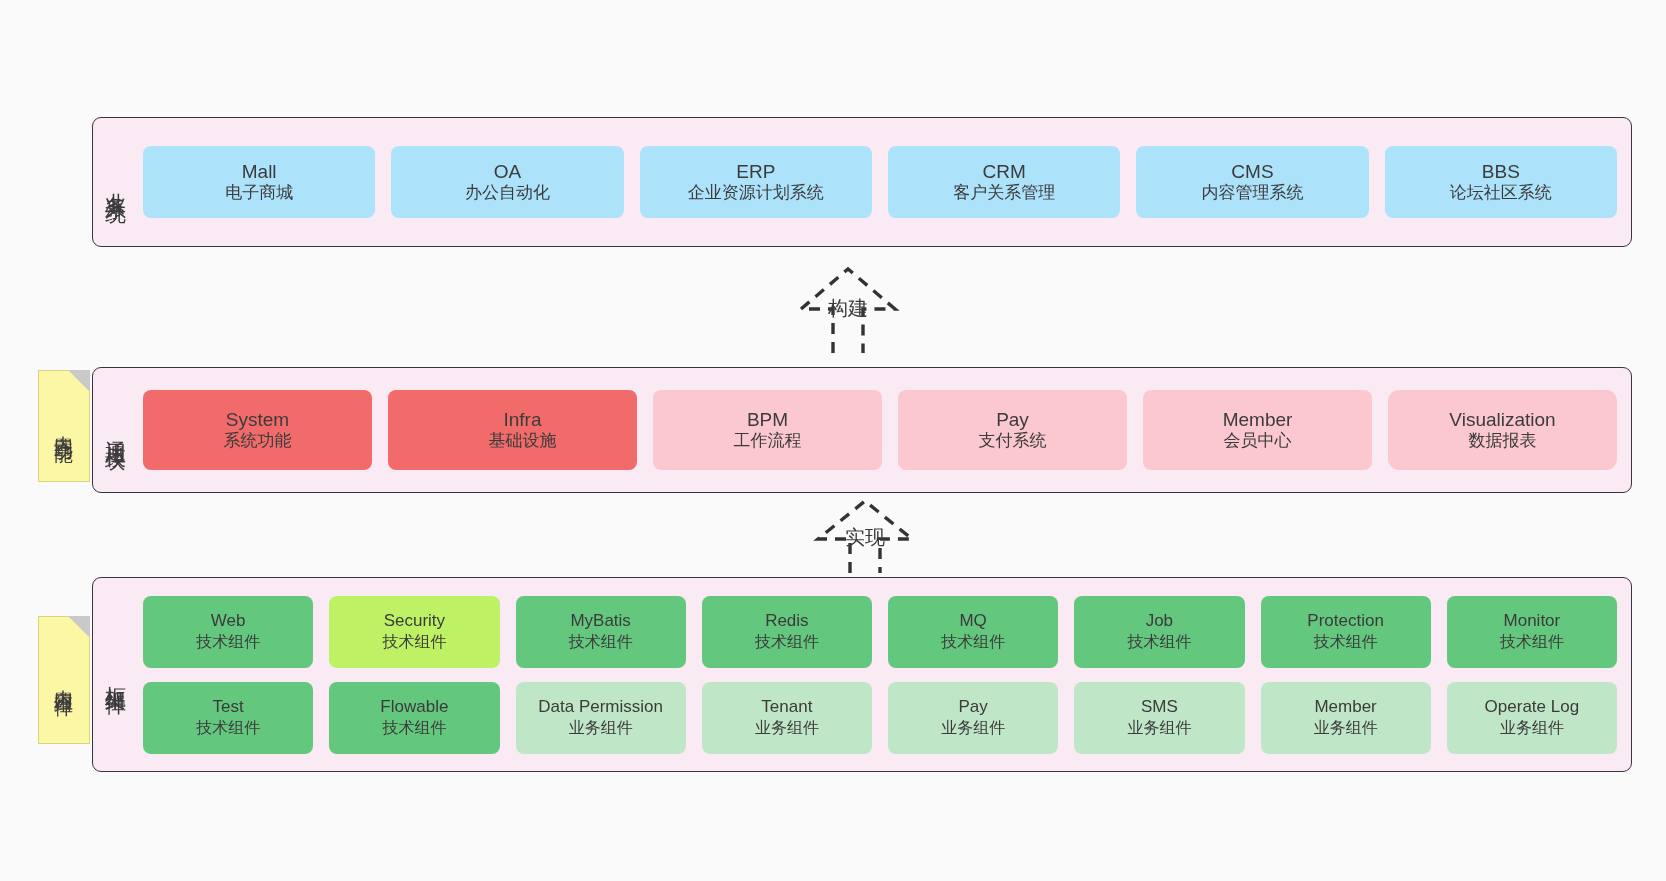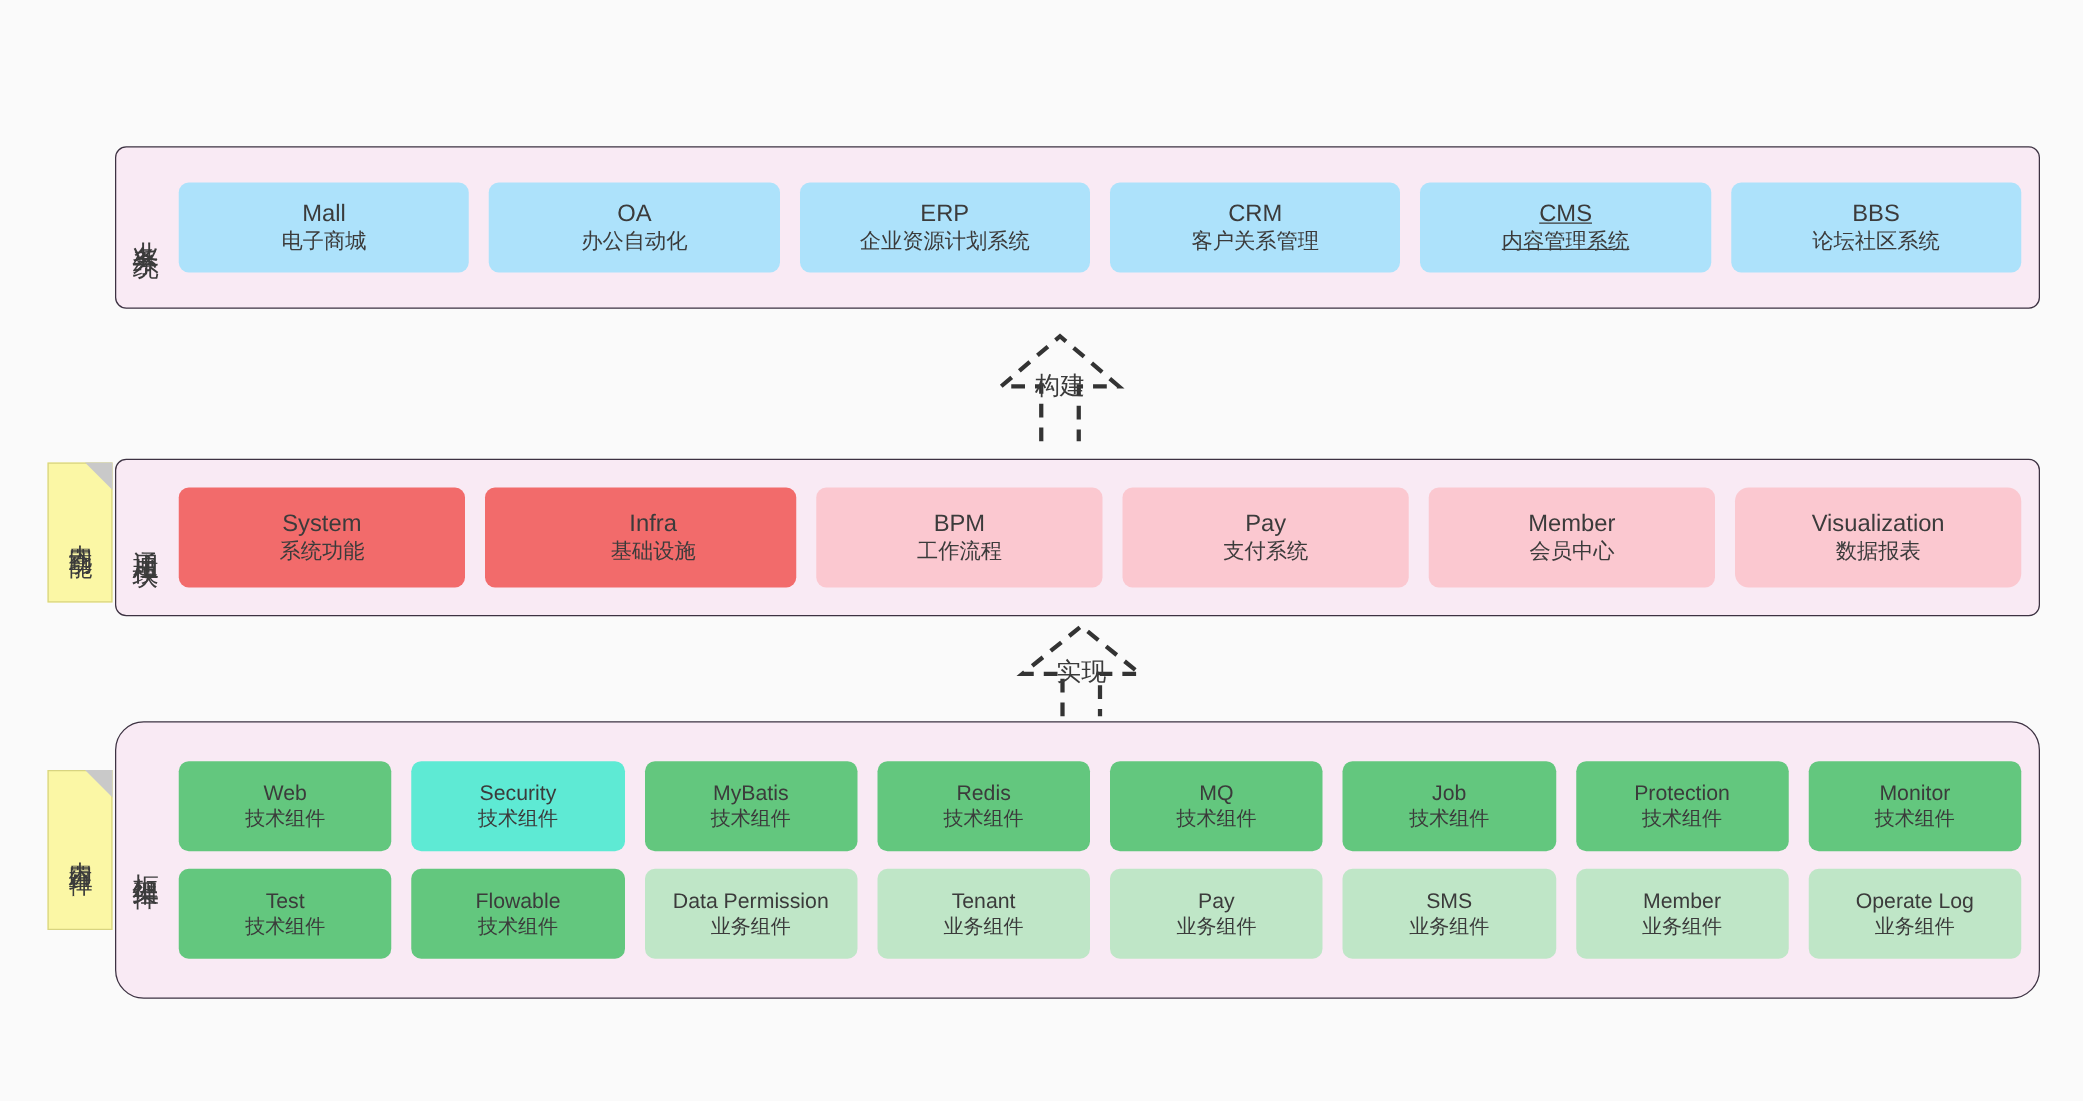--- a/index.html
+++ b/index.html
@@ -143,21 +143,21 @@
         <div class="cn">办公自动化</div>
       </div>
       <div class="card h-business c-blue" style="background: rgb(173, 226, 251);">
         <div class="en">ERP</div>
         <div class="cn">企业资源计划系统</div>
       </div>
       <div class="card h-business c-blue" style="background: rgb(173, 226, 251);">
         <div class="en">CRM</div>
         <div class="cn">客户关系管理</div>
       </div>
-      <div class="card h-business c-blue" style="background: rgb(173, 226, 251); text-decoration: underline;">
+      <div class="card h-business c-blue" style="background: rgb(173, 226, 251);">
         <div class="en">CMS</div>
         <div class="cn">内容管理系统</div>
       </div>
       <div class="card h-business c-blue" style="background: rgb(173, 226, 251);">
         <div class="en">BBS</div>
         <div class="cn">论坛社区系统</div>
       </div>
     </div>
   </div>
 
@@ -206,30 +206,30 @@
     <svg width="106" height="78" viewBox="0 0 106 78">
       <path d="M 38 76 L 38 42 L 6 42 L 53 4 L 100 42 L 68 42 L 68 76" fill="none" stroke="#333333" stroke-width="3.4" stroke-dasharray="11,8" stroke-linejoin="miter"></path>
     </svg>
     <div class="arrow-label" style="top:27px;">实现</div>
   </div>
 
   <div class="note" style="left:38px; top:616px; height:128px;">
     <span>内置组件</span>
   </div>
 
-  <div class="layer" id="layer-framework" style="left:92px; top:577px; width:1540px; height:222px;border-radius:23px;">
+  <div class="layer" id="layer-framework" style="left:92px; top:577px; width:1540px; height:195px;">
     <div class="layer-title">框架组件</div>
     <div class="layer-body two-rows">
 
       <div class="row">
         <div class="card h-frame c-green small" style="background: rgb(99, 199, 126);">
           <div class="en">Web</div>
           <div class="cn">技术组件</div>
         </div>
-        <div class="card h-frame c-green small" style="background: #5eead4;">
+        <div class="card h-frame c-green small" style="background: #bef264;">
           <div class="en">Security</div>
           <div class="cn">技术组件</div>
         </div>
         <div class="card h-frame c-green small" style="background: rgb(99, 199, 126);">
           <div class="en">MyBatis</div>
           <div class="cn">技术组件</div>
         </div>
         <div class="card h-frame c-green small" style="background: rgb(99, 199, 126);">
           <div class="en">Redis</div>
           <div class="cn">技术组件</div>

